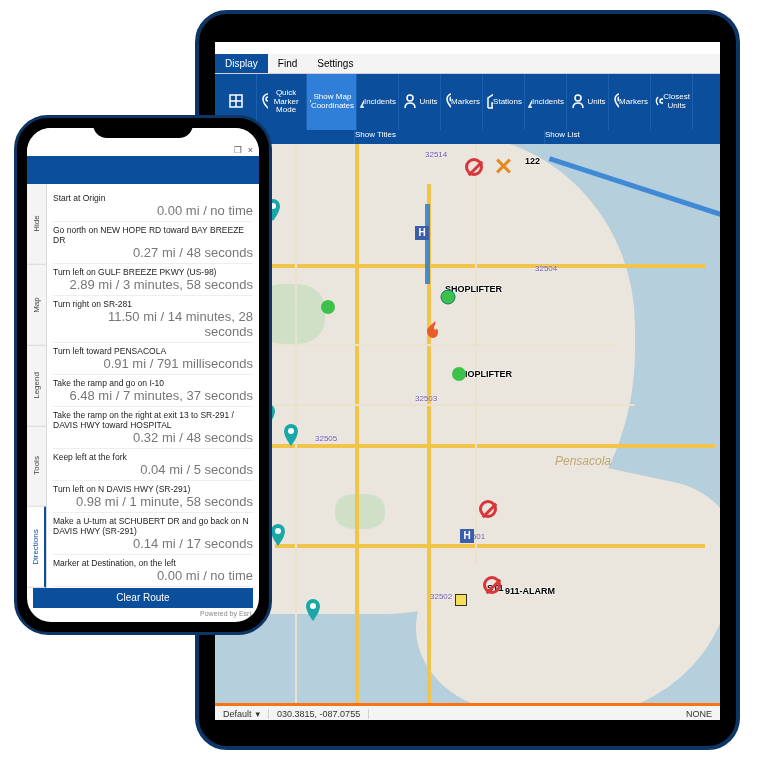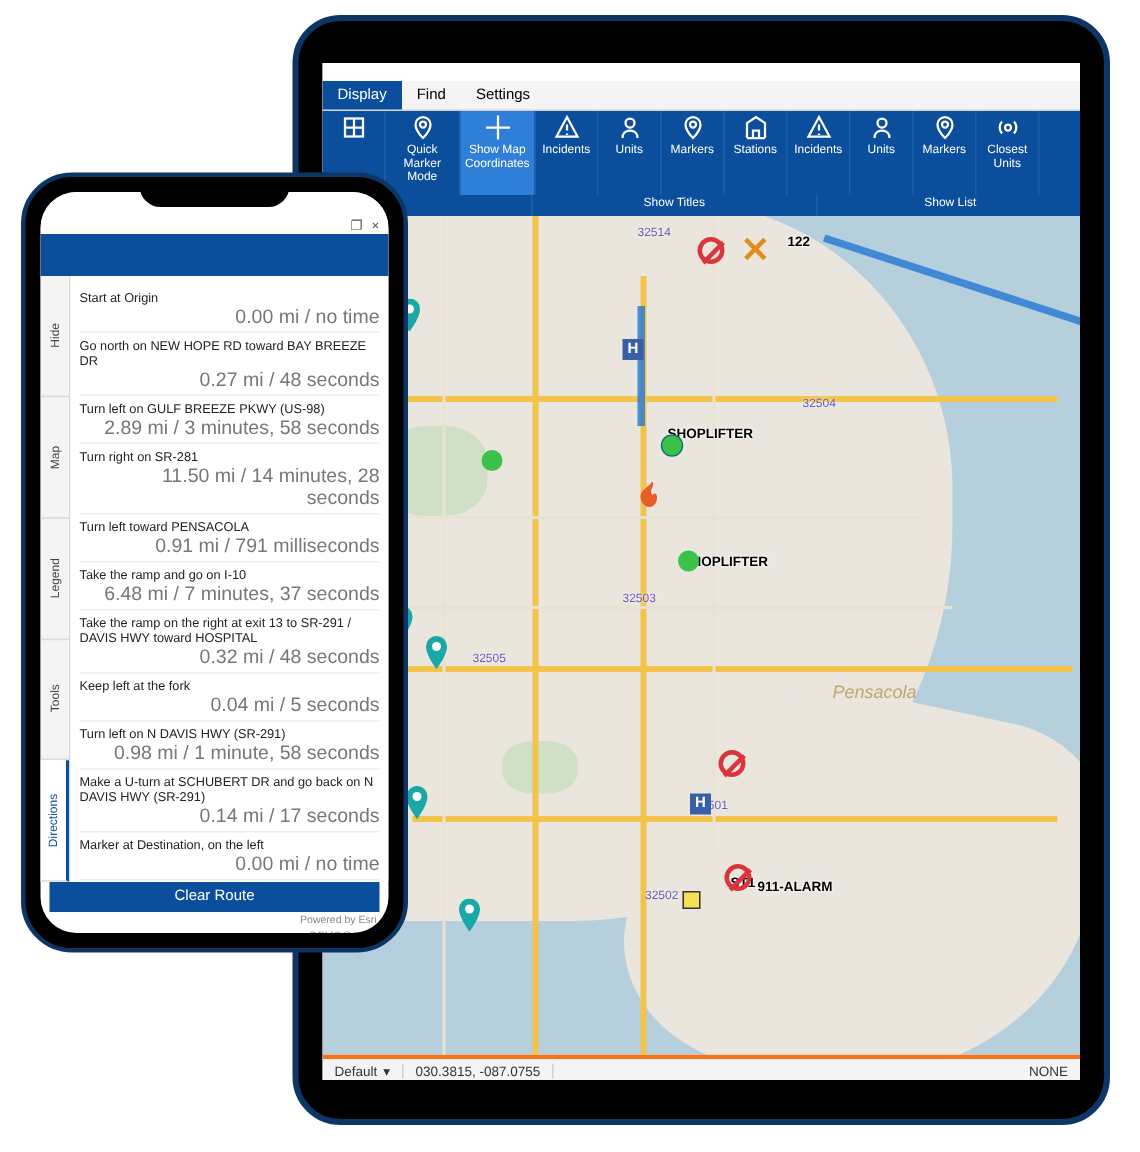--- a/index.html
+++ b/index.html
@@ -25,28 +25,28 @@
   .ribbon-tabs {
     display:flex; font-size:10px; background:#f4f4f4; border-bottom:1px solid #d0d0d0;
   }
   .ribbon-tabs span { padding:4px 10px; }
   .ribbon-tabs .active { background:#0b4e9b; color:#fff; }
   .ribbon-bar {
     display:flex; height:56px; background:#0b4e9b; color:#fff;
     font-size:8px;
   }
   .ribbon-btn {
-    flex:0 0 auto; width:42px; display:flex; flex-direction:column; align-items:center; 
+    flex:0 0 auto; width:42px; display:flex; flex-direction:row; align-items:center; justify-content:center;
     border-right:1px solid #1a5fb0; padding:2px; text-align:center; line-height:1.1;
   }
   .ribbon-btn.wide { width:50px; }
   .ribbon-btn.active { background:#2f7ed8; }
   .ribbon-btn svg { width:18px; height:18px; stroke:#fff; fill:none; stroke-width:1.5; margin-bottom:2px;}
   .ribbon-groups { display:flex; height:14px; background:#0b4e9b; color:#fff; font-size:8px;}
-  .ribbon-group { flex:0 0 auto; text-align:center; border-right:1px solid #1a5fb0;}
+  .ribbon-group { flex:0 0 auto; text-align:left; border-right:1px solid #1a5fb0;}
   .group-a{width:140px;} .group-b{width:190px;} .group-c{width:178px;}
   .map-area {
     position:relative; width:100%; height: calc(100% - 12px - 19px - 56px - 14px - 18px);
     background: #b6cfdc;
     overflow:hidden;
   }
   
   .land {
     position:absolute; background:#eae6de;
   }

